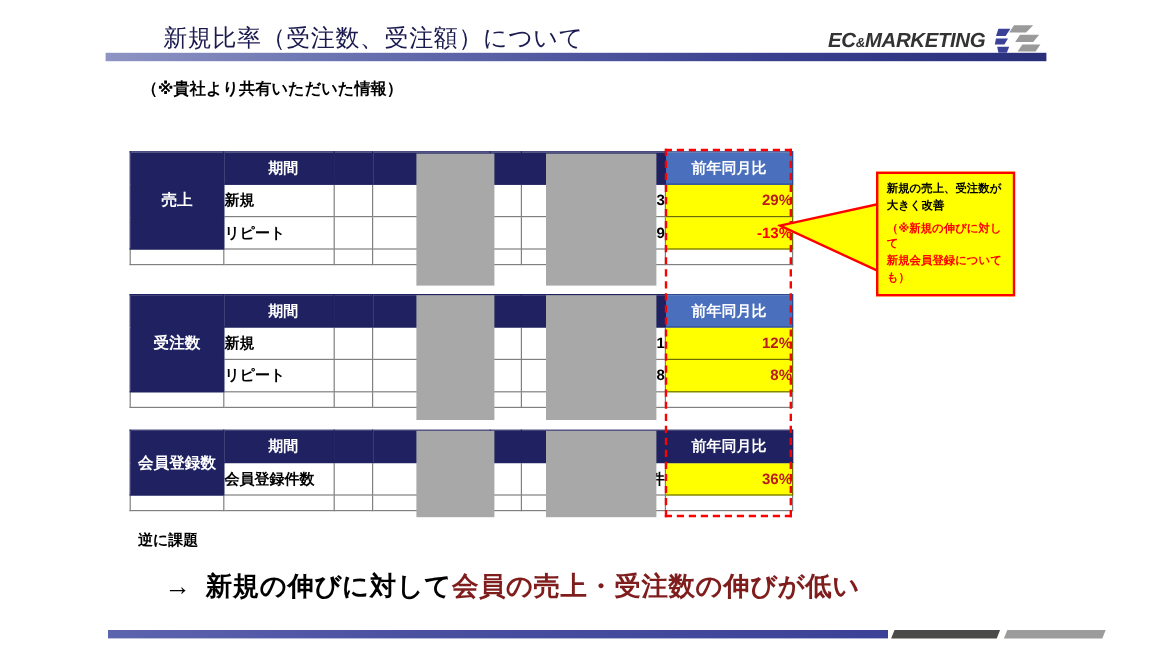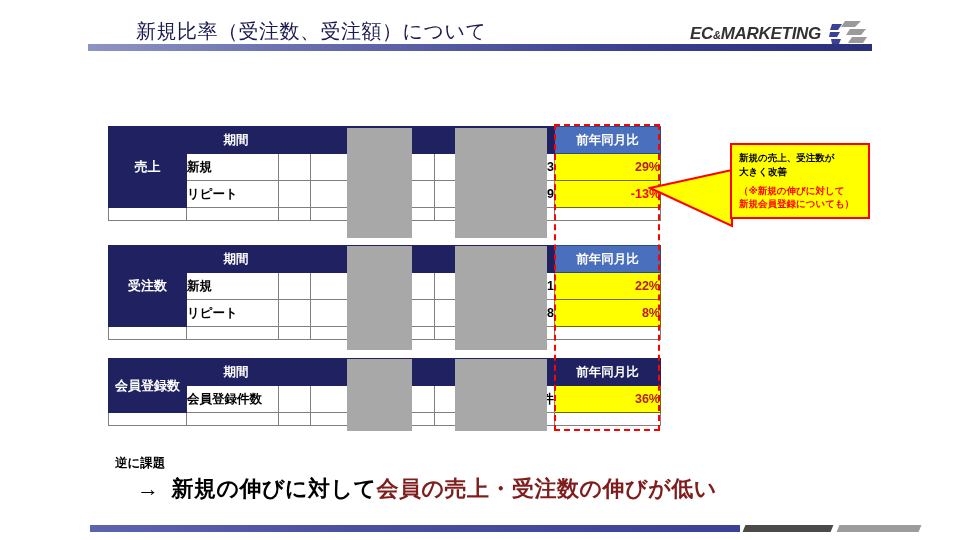--- a/index.html
+++ b/index.html
@@ -176,21 +176,21 @@
     z-index: 8;
     pointer-events: none;
     box-sizing: border-box;
   }
 
   
   #callout {
     position: absolute;
     left: 730px;
     top: 143px;
-    width: 140px;
+    width: 116px;
     background: #ffff00;
     border: 2px solid #ff0000;
     box-sizing: border-box;
     padding: 6px 6px 6px 7px;
     z-index: 12;
   }
   #callout-title {
     font-size: 9.5px;
     font-weight: bold;
     color: #000000;
@@ -202,21 +202,21 @@
     font-weight: bold;
     color: #ff0000;
     line-height: 1.45;
   }
   #callout-tail { position: absolute; left: 648px; top: 168px; z-index: 11; }
 
   
   #issue-label {
     position: absolute;
     left: 115px;
-    top: 455px;
+    top: 442px;
     font-size: 12.5px;
     font-weight: bold;
     color: #000000;
   }
   #conclusion {
     position: absolute;
     left: 137px;
     top: 474px;
     font-size: 22px;
     font-weight: bold;
@@ -258,20 +258,21 @@
       <path d="M2 12 L12 12 L9 17 L1 17 Z" fill="#3b4196"></path>
       <path d="M3 19 L13 19 L11 24 L4 24 Z" fill="#3b4196"></path>
       <path d="M17 1 L33 1 L27 7 L13 7 Z" fill="#9a9a9a"></path>
       <path d="M22 9 L38 9 L33 15 L18 15 Z" fill="#9a9a9a"></path>
       <path d="M24 17 L39 17 L35 23 L20 23 Z" fill="#9a9a9a"></path>
     </svg>
   </span>
 </div>
 
 <div id="lead-text">
+  <div>（※貴社より共有いただいた情報）</div>
 </div>
 
 <table class="data-table" id="table-sales">
   <colgroup>
     <col style="width:78px">
       <col style="width:92px">
       <col style="width:32px">
     <col style="width:98px">
       <col style="width:26px">
       <col style="width:120px">
@@ -334,21 +335,21 @@
       <td class="hdr-navy"></td>
       <td class="hdr-navy"></td>
       <td class="hdr-yoy-blue">前年同月比</td>
     </tr>
     <tr>
       <td class="row-label">新規</td>
       <td class="val-cell"></td>
       <td class="val-cell">40</td>
       <td class="val-cell"></td>
       <td class="val-cell">21</td>
-      <td class="yoy-cell yoy-pos">22%</td>
+      <td class="yoy-cell yoy-pos">12%</td>
     </tr>
     <tr>
       <td class="row-label">リピート</td>
       <td class="val-cell"></td>
       <td class="val-cell">79</td>
       <td class="val-cell"></td>
       <td class="val-cell">8</td>
       <td class="yoy-cell yoy-pos">8%</td>
     </tr>
     <tr class="blank-row">

